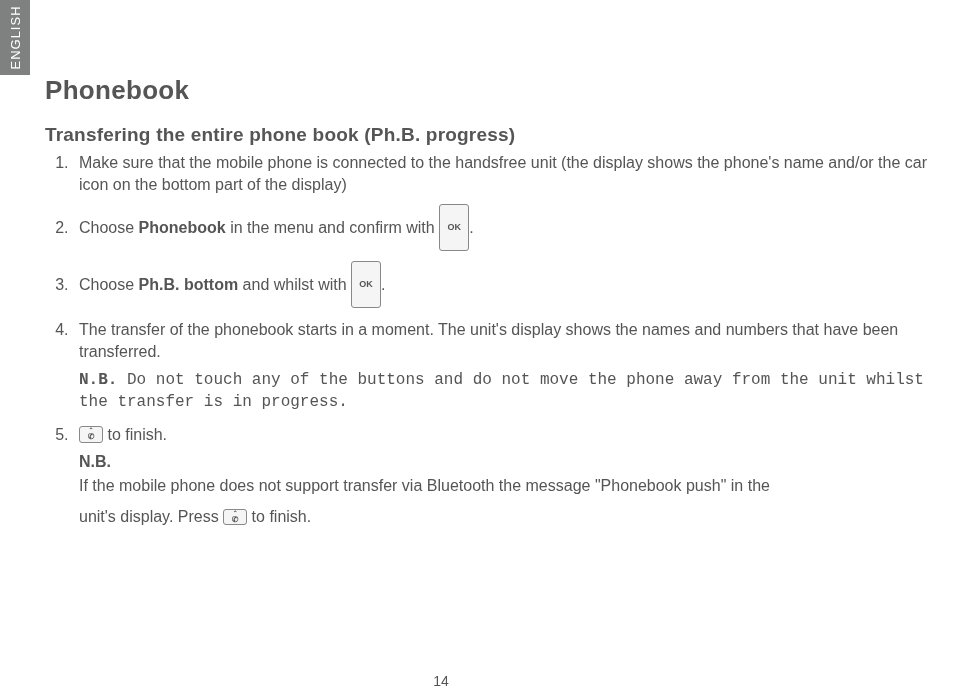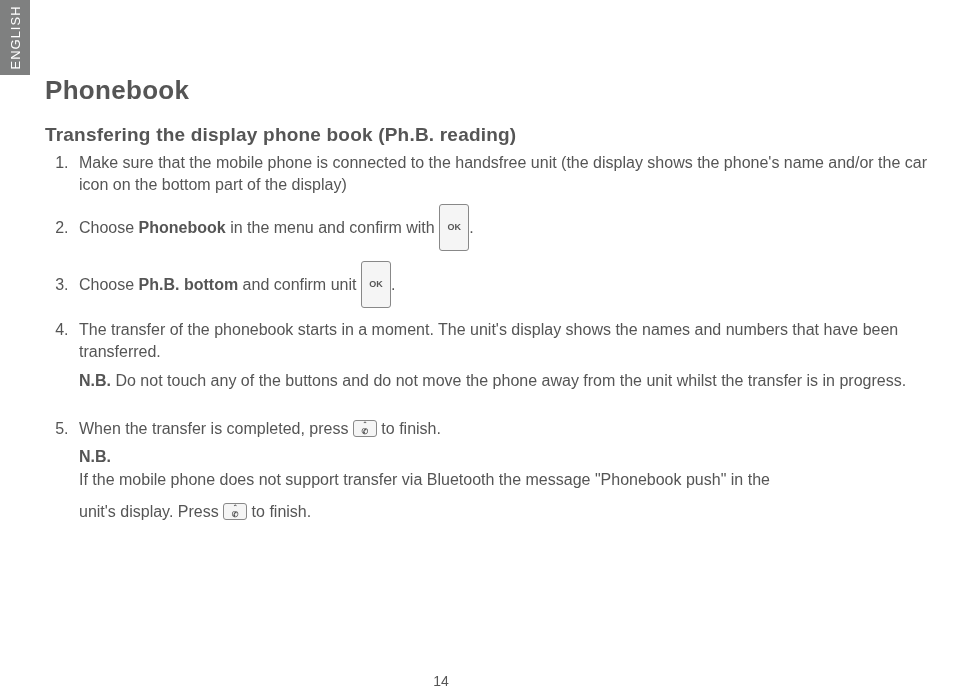--- a/index.html
+++ b/index.html
@@ -119,42 +119,41 @@
 <div class="side-tab">
   <span>ENGLISH</span>
 </div>
 
 <div class="page">
 
   <h1>Phonebook</h1>
 
 
 
-  <h2>Transfering the display phone book  (Ph.B. reading)</h2>
+  <h2>Transfering the entire phone book  (Ph.B. progress)</h2>
 
   <ol>
     <li>
       <span>Make sure that the mobile phone is connected to the handsfree unit (the display shows the phone's name and/or the car icon on the bottom part of the display)</span>
     </li>
     <li>
       <span>Choose </span><span class="bold">Phonebook</span><span> in the menu and confirm with </span>
       <span class="icon-btn"><span>OK</span></span><span>.</span>
     </li>
     <li>
-      <span>Choose </span><span class="bold">Ph.B. bottom</span><span> and confirm unit </span>
+      <span>Choose </span><span class="bold">Ph.B. bottom</span><span> and whilst with </span>
       <span class="icon-btn"><span>OK</span></span><span>.</span>
     </li>
     <li>
       <span>The transfer of the phonebook starts in a moment. The unit's display shows the names and numbers that have been transferred.</span>
-      <p style="margin-top:8px;margin-bottom:16px;">
+      <p style="margin-top:8px;margin-bottom:0;font-family:Liberation Mono, monospace;">
         <span class="bold">N.B.</span><span> Do not touch any of the buttons and do not move the phone away from the unit whilst the transfer is in progress.</span>
       </p>
     </li>
     <li>
-      <span>When the transfer is completed, press </span>
       <span class="icon-btn two"><span class="r1">⌃</span><span class="r2">✆</span></span>
       <span> to finish.</span>
     </li>
   </ol>
 
   <div class="nb-block">
     <p class="bold" style="margin-bottom:2px;">N.B.</p>
     <p style="margin-bottom:10px;">If the mobile phone does not support transfer via Bluetooth the message "Phonebook push" in the</p>
     <p>
       <span>unit's display. Press </span>

